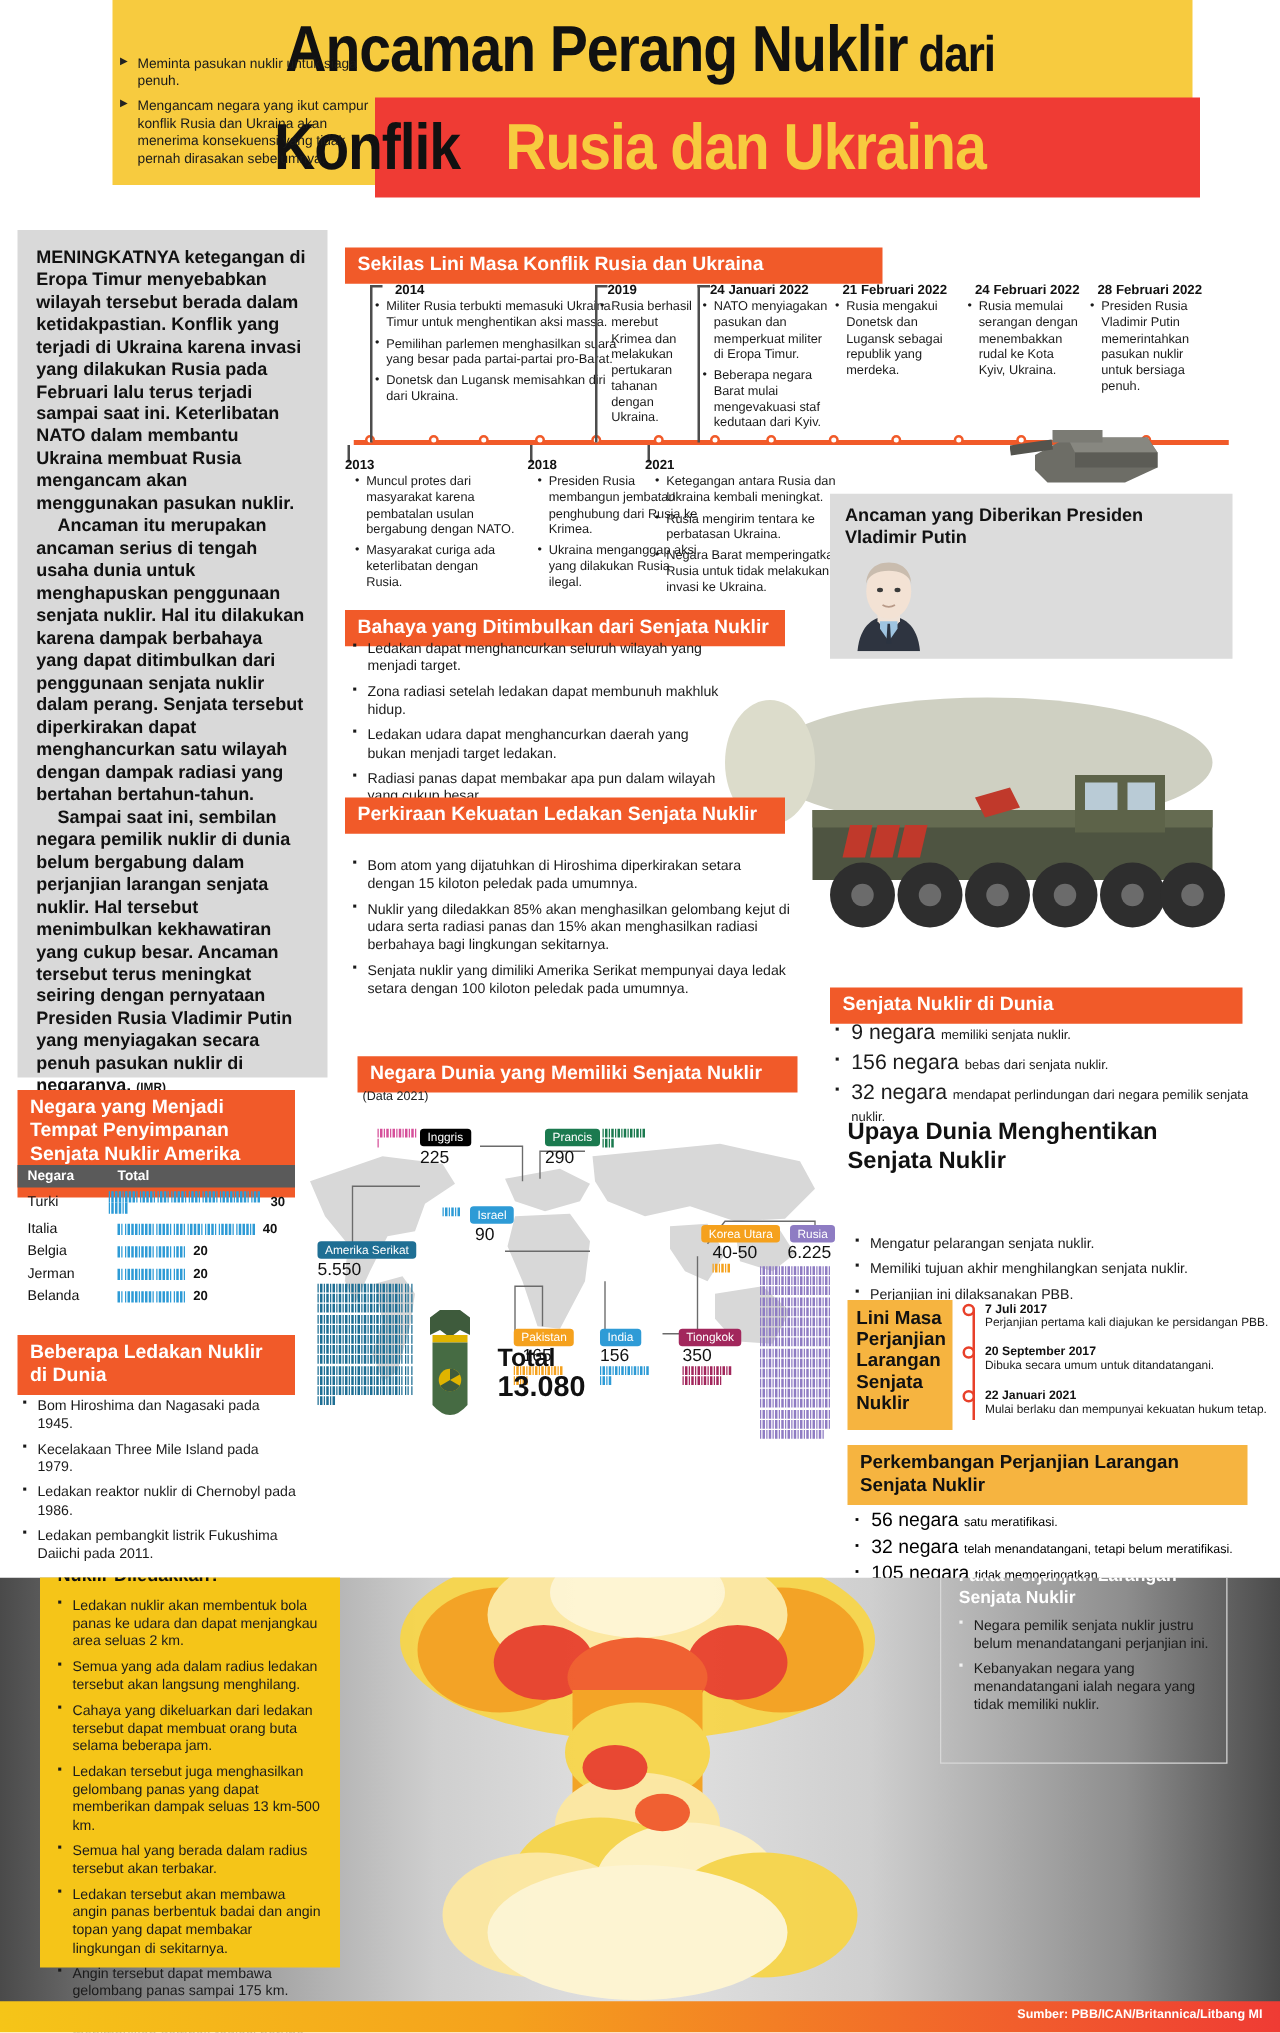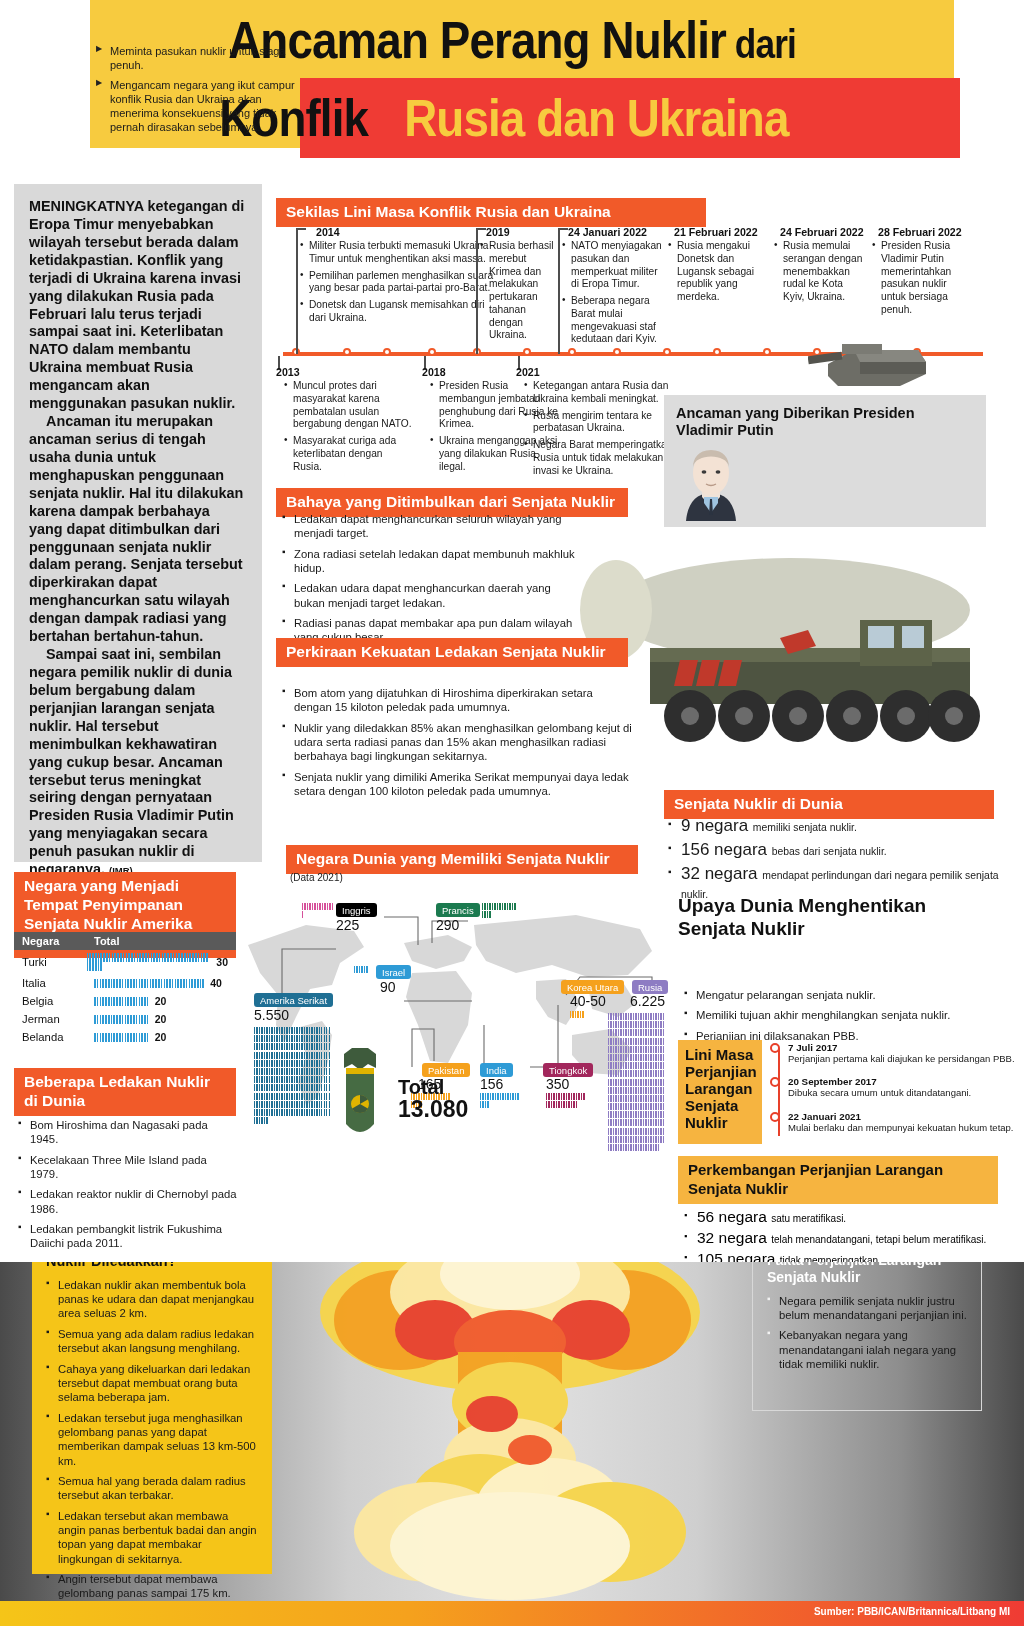--- a/index.html
+++ b/index.html
@@ -350,21 +350,21 @@
     <div class="tagnum" style="left:100px;top:32px;">225</div>
 
     <div class="tag" style="left:200px;top:18px;background:#1b7a4f;">Prancis</div>
     <div class="dots" style="left:246px;top:18px;width:36px;" id="d-fr"><i style="background: rgb(27, 122, 79);"></i><i style="background: rgb(27, 122, 79);"></i><i style="background: rgb(27, 122, 79);"></i><i style="background: rgb(27, 122, 79);"></i><i style="background: rgb(27, 122, 79);"></i><i style="background: rgb(27, 122, 79);"></i><i style="background: rgb(27, 122, 79);"></i><i style="background: rgb(27, 122, 79);"></i><i style="background: rgb(27, 122, 79);"></i><i style="background: rgb(27, 122, 79);"></i><i style="background: rgb(27, 122, 79);"></i><i style="background: rgb(27, 122, 79);"></i><i style="background: rgb(27, 122, 79);"></i><i style="background: rgb(27, 122, 79);"></i><i style="background: rgb(27, 122, 79);"></i><i style="background: rgb(27, 122, 79);"></i><i style="background: rgb(27, 122, 79);"></i><i style="background: rgb(27, 122, 79);"></i></div>
     <div class="tagnum" style="left:200px;top:32px;">290</div>
 
     <div class="tag" style="left:140px;top:80px;background:#2e9bd6;">Israel</div>
     <div class="dots" style="left:118px;top:81px;width:20px;" id="d-il"><i style="background: rgb(46, 155, 214);"></i><i style="background: rgb(46, 155, 214);"></i><i style="background: rgb(46, 155, 214);"></i><i style="background: rgb(46, 155, 214);"></i><i style="background: rgb(46, 155, 214);"></i><i style="background: rgb(46, 155, 214);"></i></div>
     <div class="tagnum" style="left:144px;top:94px;">90</div>
 
-    <div class="tag" style="left:186px;top:178px;background:#f5a11d;">Pakistan</div>
+    <div class="tag" style="left:175px;top:178px;background:#f5a11d;">Pakistan</div>
     <div class="tagnum" style="left:182px;top:191px;">165</div>
     <div class="dots" style="left:175px;top:208px;width:42px;" id="d-pk"><i style="background: rgb(245, 161, 29);"></i><i style="background: rgb(245, 161, 29);"></i><i style="background: rgb(245, 161, 29);"></i><i style="background: rgb(245, 161, 29);"></i><i style="background: rgb(245, 161, 29);"></i><i style="background: rgb(245, 161, 29);"></i><i style="background: rgb(245, 161, 29);"></i><i style="background: rgb(245, 161, 29);"></i><i style="background: rgb(245, 161, 29);"></i><i style="background: rgb(245, 161, 29);"></i><i style="background: rgb(245, 161, 29);"></i><i style="background: rgb(245, 161, 29);"></i><i style="background: rgb(245, 161, 29);"></i><i style="background: rgb(245, 161, 29);"></i><i style="background: rgb(245, 161, 29);"></i><i style="background: rgb(245, 161, 29);"></i><i style="background: rgb(245, 161, 29);"></i><i style="background: rgb(245, 161, 29);"></i><i style="background: rgb(245, 161, 29);"></i><i style="background: rgb(245, 161, 29);"></i><i style="background: rgb(245, 161, 29);"></i></div>
 
     <div class="tag" style="left:244px;top:178px;background:#2e9bd6;">India</div>
     <div class="tagnum" style="left:244px;top:191px;">156</div>
     <div class="dots" style="left:244px;top:208px;width:40px;" id="d-in"><i style="background: rgb(46, 155, 214);"></i><i style="background: rgb(46, 155, 214);"></i><i style="background: rgb(46, 155, 214);"></i><i style="background: rgb(46, 155, 214);"></i><i style="background: rgb(46, 155, 214);"></i><i style="background: rgb(46, 155, 214);"></i><i style="background: rgb(46, 155, 214);"></i><i style="background: rgb(46, 155, 214);"></i><i style="background: rgb(46, 155, 214);"></i><i style="background: rgb(46, 155, 214);"></i><i style="background: rgb(46, 155, 214);"></i><i style="background: rgb(46, 155, 214);"></i><i style="background: rgb(46, 155, 214);"></i><i style="background: rgb(46, 155, 214);"></i><i style="background: rgb(46, 155, 214);"></i><i style="background: rgb(46, 155, 214);"></i><i style="background: rgb(46, 155, 214);"></i><i style="background: rgb(46, 155, 214);"></i><i style="background: rgb(46, 155, 214);"></i><i style="background: rgb(46, 155, 214);"></i></div>
 
     <div class="tag" style="left:307px;top:178px;background:#a2275c;">Tiongkok</div>
     <div class="tagnum" style="left:310px;top:191px;">350</div>
     <div class="dots" style="left:310px;top:208px;width:42px;" id="d-cn"><i style="background: rgb(162, 39, 92);"></i><i style="background: rgb(162, 39, 92);"></i><i style="background: rgb(162, 39, 92);"></i><i style="background: rgb(162, 39, 92);"></i><i style="background: rgb(162, 39, 92);"></i><i style="background: rgb(162, 39, 92);"></i><i style="background: rgb(162, 39, 92);"></i><i style="background: rgb(162, 39, 92);"></i><i style="background: rgb(162, 39, 92);"></i><i style="background: rgb(162, 39, 92);"></i><i style="background: rgb(162, 39, 92);"></i><i style="background: rgb(162, 39, 92);"></i><i style="background: rgb(162, 39, 92);"></i><i style="background: rgb(162, 39, 92);"></i><i style="background: rgb(162, 39, 92);"></i><i style="background: rgb(162, 39, 92);"></i><i style="background: rgb(162, 39, 92);"></i><i style="background: rgb(162, 39, 92);"></i><i style="background: rgb(162, 39, 92);"></i><i style="background: rgb(162, 39, 92);"></i><i style="background: rgb(162, 39, 92);"></i><i style="background: rgb(162, 39, 92);"></i><i style="background: rgb(162, 39, 92);"></i><i style="background: rgb(162, 39, 92);"></i><i style="background: rgb(162, 39, 92);"></i><i style="background: rgb(162, 39, 92);"></i><i style="background: rgb(162, 39, 92);"></i><i style="background: rgb(162, 39, 92);"></i><i style="background: rgb(162, 39, 92);"></i></div>

